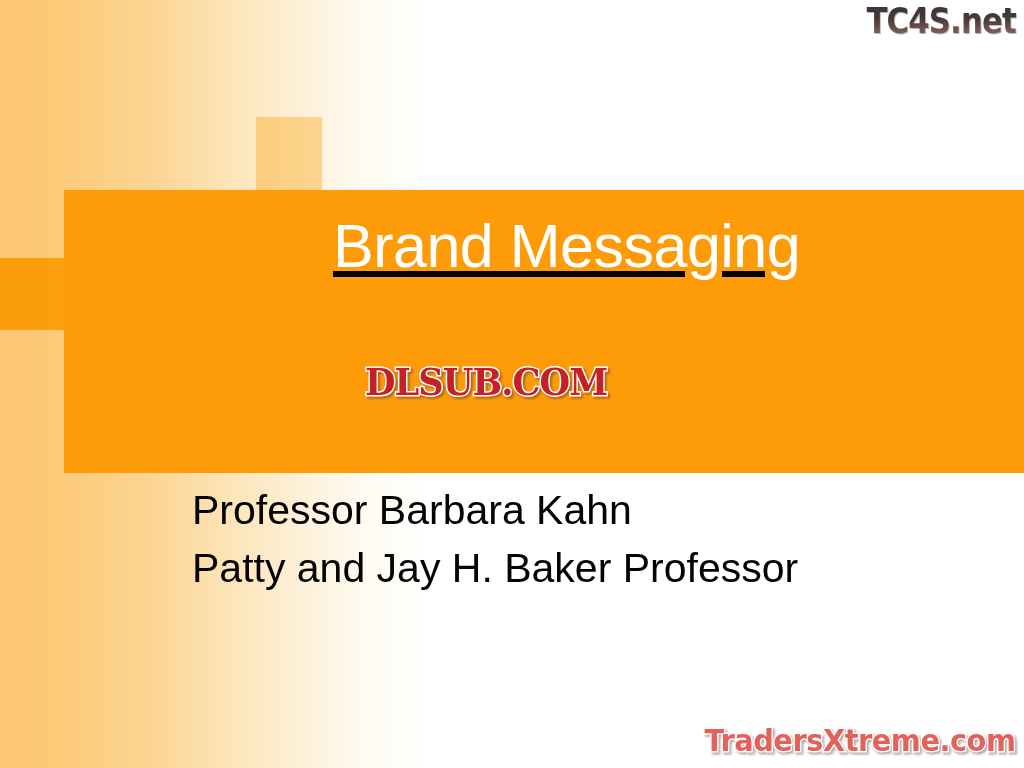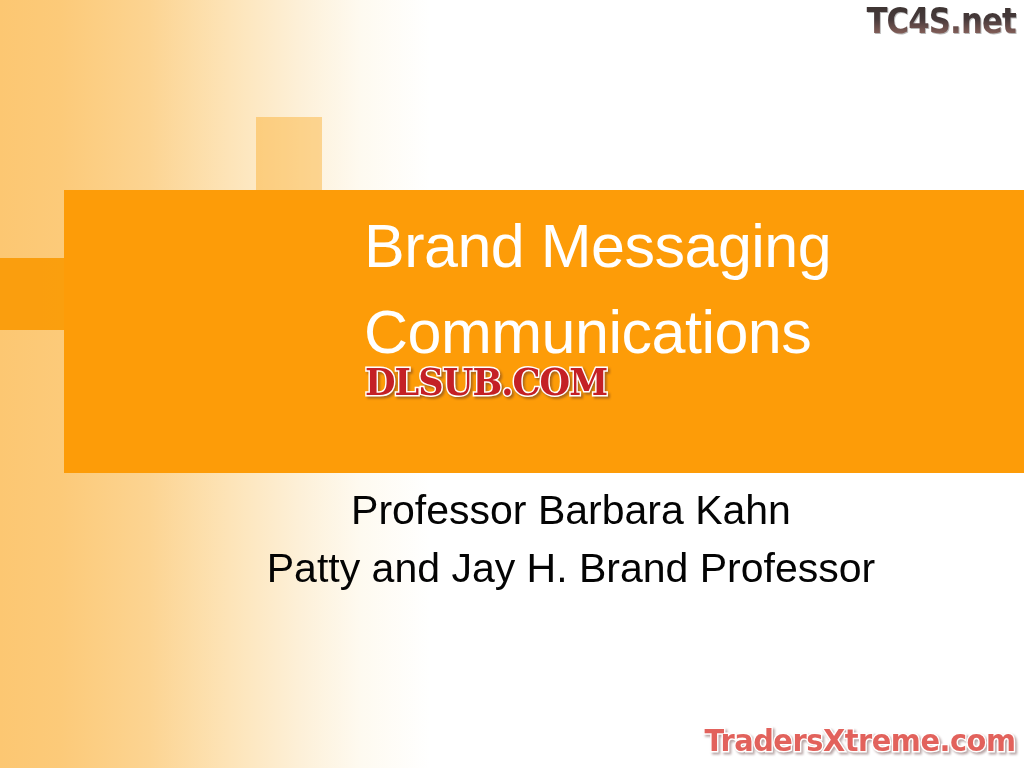--- a/index.html
+++ b/index.html
@@ -51,40 +51,40 @@
     left: 64px;
     top: 190px;
     width: 960px;
     height: 283px;
     background: #fd9c08;
   }
 
   
   .title-block {
     position: absolute;
-    left: 364px;
+    left: 333px;
     top: 203px;
     width: 660px;
+    text-decoration: underline;
   }
   .title-line {
     color: #ffffff;
     font-size: 61px;
     line-height: 86px;
     font-weight: normal;
     letter-spacing: -0.5px;
     white-space: nowrap;
   }
 
   
   .subtitle-block {
     position: absolute;
-    left: 171px;
+    left: 192px;
     top: 481px;
     width: 800px;
-    text-align: center;
   }
   .subtitle-line {
     color: #040404;
     font-size: 41px;
     line-height: 58px;
     font-weight: normal;
     white-space: nowrap;
   }
 
   
@@ -158,25 +158,24 @@
       <div class="sq" style="left: 190px; top: 330px; width: 66px; height: 72px; background: rgba(255, 228, 160, 0.38);"></div>
       <div class="sq" style="left: 64px; top: 402px; width: 64px; height: 70px; background: rgba(255, 232, 170, 0.36);"></div>
       <div class="sq" style="left: 128px; top: 402px; width: 64px; height: 70px; background: rgba(255, 230, 165, 0.3);"></div>
       <div class="sq" style="left: 64px; top: 402px; width: 128px; height: 70px; background: rgba(255, 255, 255, 0.1);"></div>
     </div>
 
   <div class="banner"></div>
 
   <div class="title-block">
     <div class="title-line">Brand Messaging</div>
-    <div class="title-line">Communications</div>
   </div>
 
   <div class="subtitle-block">
     <div class="subtitle-line">Professor Barbara Kahn</div>
-    <div class="subtitle-line">Patty and Jay H. Brand Professor</div>
+    <div class="subtitle-line">Patty and Jay H. Baker Professor</div>
   </div>
 
   <div class="wm-tc4s">TC4S.net</div>
   <div class="wm-dlsub">DLSUB.COM</div>
   <div class="wm-traders">TradersXtreme.com</div>
 
 </div>
 
 </body></html>

